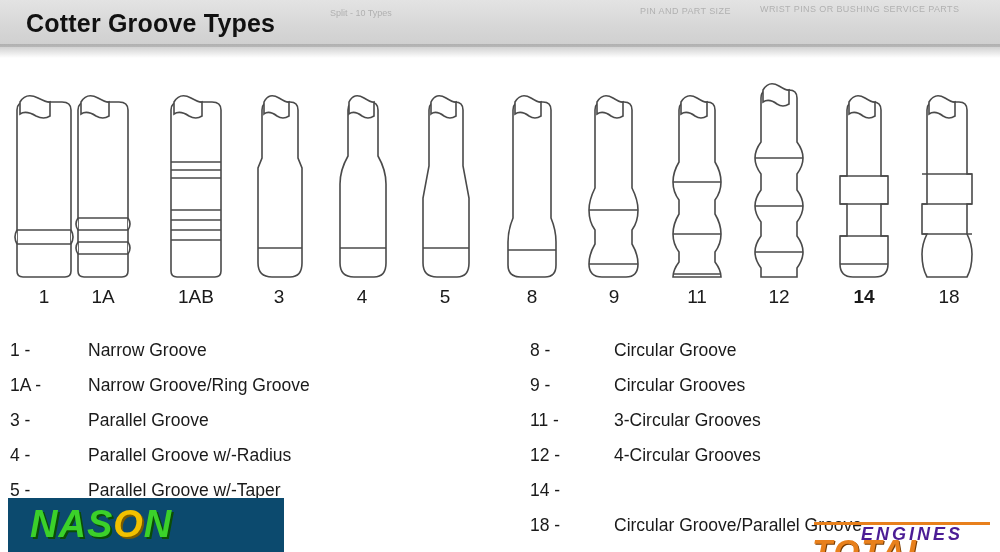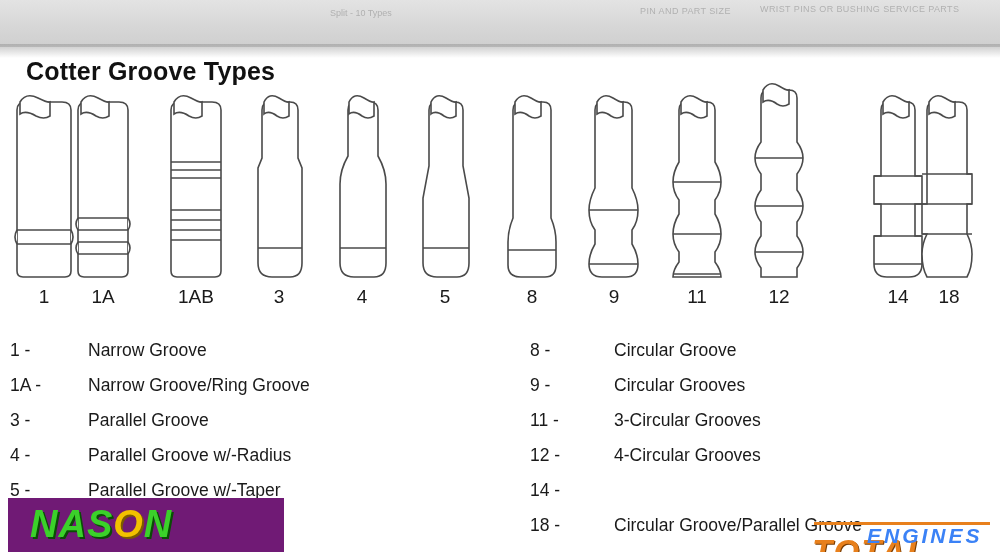--- a/index.html
+++ b/index.html
@@ -29,21 +29,20 @@
     width: 1000px; height: 47px;
     background: linear-gradient(180deg, #e3e3e3 0%, #d6d6d6 60%, #cfcfcf 100%);
   }
   .page-title {
     position: absolute;
     left: 26px; top: 9px;
     font-size: 25px;
     font-weight: bold;
     letter-spacing: 0.2px;
     color: #111;
-    margin-top: 48px;
   }
   .ghost-text {
     position: absolute;
     font-size: 9px;
     color: #a9a9a9;
     white-space: nowrap;
     opacity: 0.85;
   }
   .ghost-1 { left: 330px; top: 8px; text-align: right; }
   .ghost-2 { left: 640px; top: 6px; letter-spacing: 0.4px; }
@@ -96,21 +95,21 @@
     flex: 0 0 78px;
   }
   .legend-right .legend-num { width: 84px; flex: 0 0 84px; }
   .legend-desc { flex: 1 1 auto; }
 
   
   .nason-logo {
     position: absolute;
     left: 8px; top: 498px;
     width: 276px; height: 54px;
-    background: #701a75;
+    background: #0c4a6e;
     overflow: hidden;
   }
   .nason-logo .nason-text {
     position: absolute;
     left: 22px; top: 5px;
     font-size: 38px;
     font-weight: bold;
     font-style: italic;
     letter-spacing: 1px;
     color: #3bd12a;
@@ -138,25 +137,25 @@
     margin-top: 47px;
   }
   .te-bar {
     position: absolute;
     left: 2px; top: 36px;
     width: 176px; height: 3px;
     background: #e8801c;
   }
   .te-engines {
     position: absolute;
-    left: 55px; top: 38px;
-    font-size: 21px;
+    left: 49px; top: 38px;
+    font-size: 18px;
     font-weight: bold;
     font-style: italic;
-    color: #3b82f6;
+    color: #4c1d95;
     letter-spacing: 3px;
   }
 </style>
 </head>
 <body>
 
 <div class="header-band">
   <div class="header-band-inner"></div>
   <div class="page-title">Cotter Groove Types</div>
   <div class="ghost-text ghost-1">Split - 10 Types</div>
@@ -291,21 +290,21 @@
         <path d="M26 40 L26 84 Q20 92 20 100 Q20 108 26 116 L26 132 Q20 140 20 148 Q20 156 26 164 L26 178 Q20 186 20 194 Q20 202 26 210 L26 219 L62 219 L62 210 Q68 202 68 194 Q68 186 62 178 L62 164 Q68 156 68 148 Q68 140 62 132 L62 116 Q68 108 68 100 Q68 92 62 84 L62 40 Q62 32 54 32 L34 32 Q26 32 26 40 Z"></path>
         <path d="M28 32 Q34 22 44 28 Q52 33 54 32 L54 46 Q48 50 42 46 Q34 40 28 44 Z"></path>
         <path d="M20 100 L68 100"></path>
         <path d="M20 148 L68 148"></path>
         <path d="M20 194 L68 194"></path>
       </g>
     </svg>
     <div class="pin-label">12</div>
   </div>
 
-  <div class="pin-group" style="left:854px;">
+  <div class="pin-group" style="left:820px;font-weight:bold;">
     <svg width="88" height="230" viewBox="0 0 88 230">
       <g fill="#ffffff" stroke="#4a4a4a" stroke-width="1.6">
         <path d="M27 52 L27 118 L20 118 L20 146 L27 146 L27 178 L20 178 L20 206 Q20 219 33 219 L55 219 Q68 219 68 206 L68 178 L61 178 L61 146 L68 146 L68 118 L61 118 L61 52 Q61 44 53 44 L35 44 Q27 44 27 52 Z"></path>
         <path d="M29 44 Q35 34 45 40 Q53 45 55 44 L55 58 Q49 62 43 58 Q35 52 29 56 Z"></path>
         <path d="M20 118 L68 118"></path>
         <path d="M20 146 L68 146"></path>
         <path d="M20 178 L68 178"></path>
         <path d="M20 206 L68 206"></path>
       </g>
     </svg>

